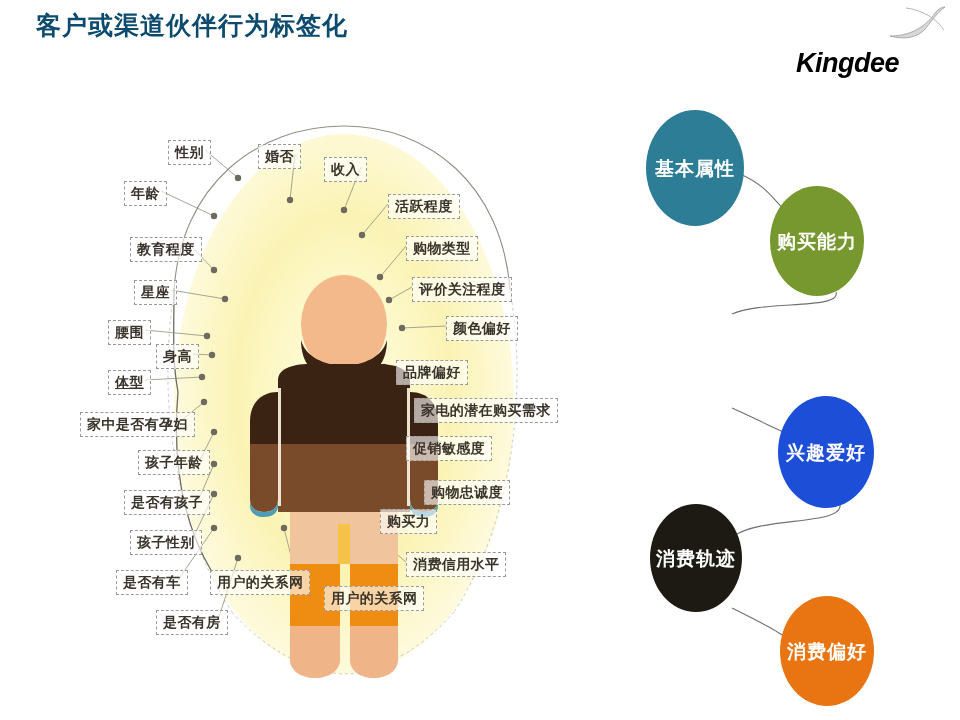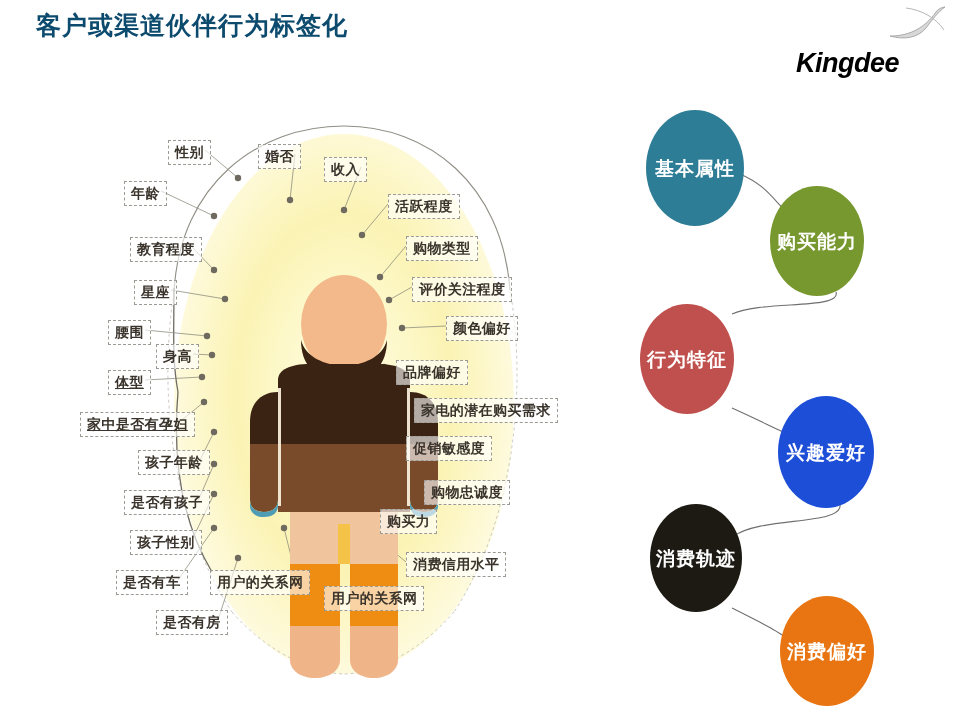--- a/index.html
+++ b/index.html
@@ -205,21 +205,21 @@
         <div class="tag" style="left: 68px; top: 145px;">教育程度</div>
         <div class="tag" style="left: 344px; top: 144px;">购物类型</div>
         <div class="tag" style="left: 350px; top: 185px;">评价关注程度</div>
         <div class="tag" style="left: 72px; top: 188px;">星座</div>
         <div class="tag" style="left: 384px; top: 224px;">颜色偏好</div>
         <div class="tag" style="left: 46px; top: 228px;">腰围</div>
         <div class="tag" style="left: 94px; top: 252px;">身高</div>
         <div class="tag" style="left: 334px; top: 268px;">品牌偏好</div>
         <div class="tag" style="left: 46px; top: 278px; text-decoration: underline;">体型</div>
         <div class="tag" style="left: 352px; top: 306px;">家电的潜在购买需求</div>
-        <div class="tag" style="left: 18px; top: 320px; text-decoration: underline;">家中是否有孕妇</div>
+        <div class="tag" style="left: 18px; top: 320px;">家中是否有孕妇</div>
         <div class="tag" style="left: 344px; top: 344px;">促销敏感度</div>
         <div class="tag" style="left: 76px; top: 358px;">孩子年龄</div>
         <div class="tag" style="left: 362px; top: 388px;">购物忠诚度</div>
         <div class="tag" style="left: 62px; top: 398px;">是否有孩子</div>
         <div class="tag" style="left: 318px; top: 417px;">购买力</div>
         <div class="tag" style="left: 68px; top: 438px;">孩子性别</div>
         <div class="tag" style="left: 344px; top: 460px;">消费信用水平</div>
         <div class="tag" style="left: 54px; top: 478px;">是否有车</div>
         <div class="tag" style="left: 148px; top: 478px;">用户的关系网</div>
         <div class="tag" style="left: 262px; top: 494px;">用户的关系网</div>
@@ -237,24 +237,20 @@
       </svg>
 
   <div class="bubble" style="left: 14px; top: 14px; width: 98px; height: 116px; background: rgb(46, 125, 150);">
         <span>基本</span>
         <span>属性</span>
       </div>
       <div class="bubble" style="left: 138px; top: 90px; width: 94px; height: 110px; background: rgb(119, 151, 47);">
         <span>购买</span>
         <span>能力</span>
       </div>
-      <div class="bubble" style="left: 8px; top: 208px; width: 94px; height: 110px; background: rgb(192, 80, 77);">
-        <span>行为</span>
-        <span>特征</span>
-      </div>
       <div class="bubble" style="left: 146px; top: 300px; width: 96px; height: 112px; background: #1d4ed8;">
         <span>兴趣</span>
         <span>爱好</span>
       </div>
       <div class="bubble" style="left: 18px; top: 408px; width: 92px; height: 108px; background: rgb(29, 26, 19);">
         <span>消费</span>
         <span>轨迹</span>
       </div>
       <div class="bubble" style="left: 148px; top: 500px; width: 94px; height: 110px; background: rgb(232, 117, 17);">
         <span>消费</span>

